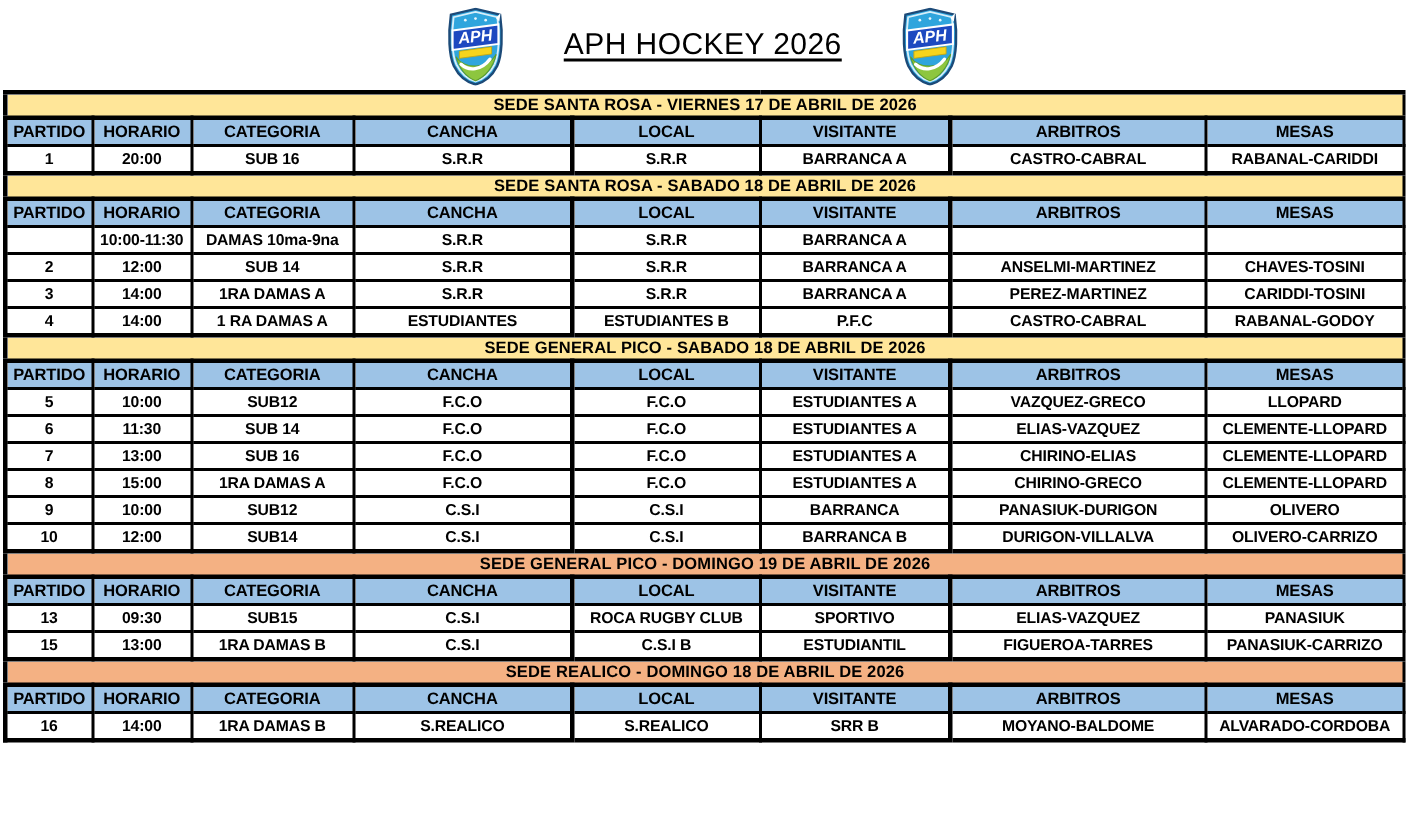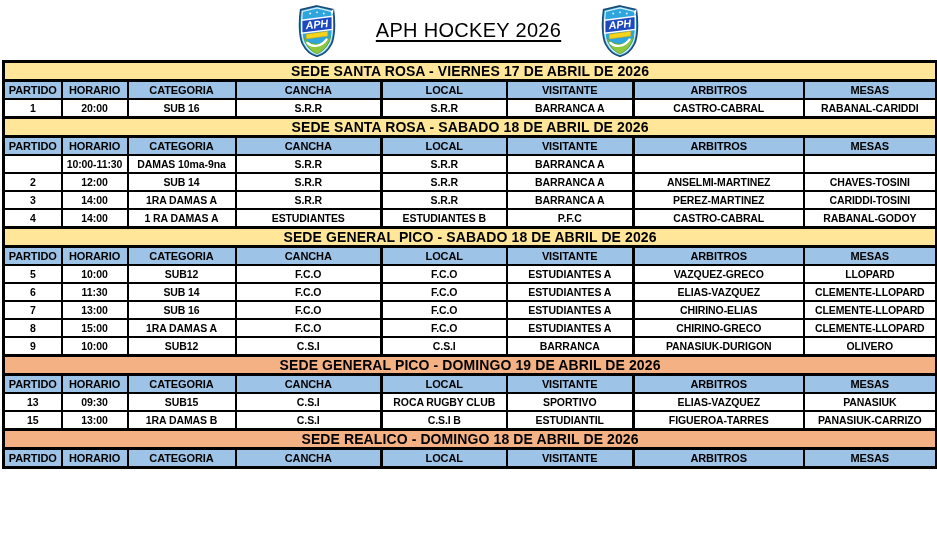--- a/index.html
+++ b/index.html
@@ -36,21 +36,21 @@
     white-space:nowrap;overflow:hidden;
     letter-spacing:-0.1px;
   }
   
   tr.cols th:nth-child(4), td:nth-child(4){border-right-width:3px;}
   tr.cols th:nth-child(6), td:nth-child(6){border-right-width:3px;}
 
   tr.cols th{background:var(--header-blue,#9DC3E6);font-size:11px;}
   tr.band td{
     border-top-width:3px;border-bottom-width:3px;
-    font-size:14px;letter-spacing:0.1px;height:14px;margin-top:33px;
+    font-size:11px;letter-spacing:0.1px;height:14px;margin-top:33px;
   }
   tr.band.yellow td{background:var(--section-yellow,#FFE699);}
   tr.band.orange td{background:var(--section-orange,#F4B183);}
   tr.match td{background:#fff;}
 </style>
 </head>
 <body>
 
 <div class="page">
 
@@ -228,20 +228,30 @@
         <tr class="match">
           <td>9</td>
           <td>10:00</td>
           <td>SUB12</td>
           <td>C.S.I</td>
           <td>C.S.I</td>
           <td>BARRANCA</td>
           <td>PANASIUK-DURIGON</td>
           <td>OLIVERO</td>
         </tr>
+        <tr class="match">
+          <td>10</td>
+          <td>12:00</td>
+          <td>SUB14</td>
+          <td>C.S.I</td>
+          <td>C.S.I</td>
+          <td>BARRANCA B</td>
+          <td>DURIGON-VILLALVA</td>
+          <td>OLIVERO-CARRIZO</td>
+        </tr>
         <tr class="band orange">
           <td colspan="8">SEDE GENERAL PICO  -  DOMINGO 19 DE ABRIL DE 2026</td>
         </tr>
         <tr class="cols">
           <th>PARTIDO</th>
           <th>HORARIO</th>
           <th>CATEGORIA</th>
           <th>CANCHA</th>
           <th>LOCAL</th>
           <th>VISITANTE</th>
@@ -274,16 +284,26 @@
         <tr class="cols">
           <th>PARTIDO</th>
           <th>HORARIO</th>
           <th>CATEGORIA</th>
           <th>CANCHA</th>
           <th>LOCAL</th>
           <th>VISITANTE</th>
           <th>ARBITROS</th>
           <th>MESAS</th>
         </tr>
+        <tr class="match">
+          <td>16</td>
+          <td>14:00</td>
+          <td>1RA DAMAS B</td>
+          <td>S.REALICO</td>
+          <td>S.REALICO</td>
+          <td>SRR B</td>
+          <td>MOYANO-BALDOME</td>
+          <td>ALVARADO-CORDOBA</td>
+        </tr>
       </tbody>
   </table>
 
 </div>
 
 </body></html>

